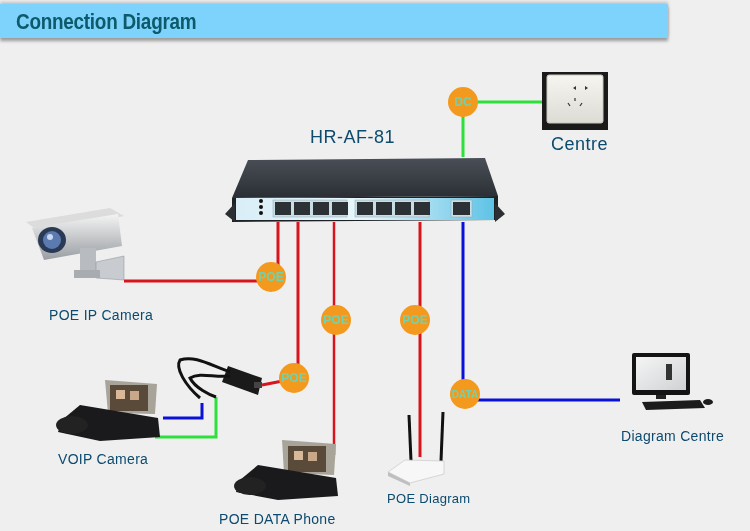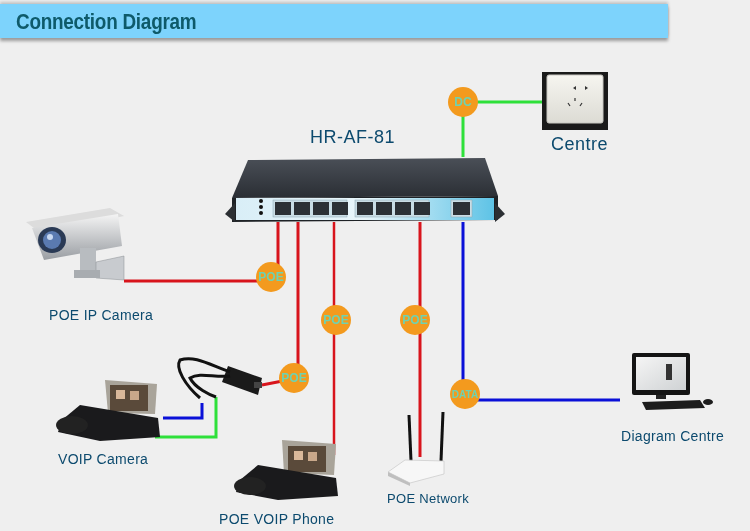--- a/index.html
+++ b/index.html
@@ -199,15 +199,15 @@
   <g>
     <circle cx="465" cy="394" r="15" fill="#f39a1e"></circle>
     <text x="465" y="394" class="badge-text" font-size="10">DATA</text>
   </g>
 </svg>
 
 <div class="label big" style="left:310px; top:127px;">HR-AF-81</div>
 <div class="label big" style="left:551px; top:134px;">Centre</div>
 <div class="label" style="left:33px; top:307px;margin-left:16px;">POE IP Camera</div>
 <div class="label" style="left:58px; top:451px;">VOIP Camera</div>
-<div class="label" style="left:219px; top:511px;">POE VOIP Phone</div>
-<div class="label" style="left:387px; top:491px; font-size:13px;">POE Network</div>
+<div class="label" style="left:219px; top:511px;">POE DATA Phone</div>
+<div class="label" style="left:387px; top:491px; font-size:13px;">POE Diagram</div>
 <div class="label" style="left:621px; top:428px;">Diagram Centre</div>
 
 </body></html>

